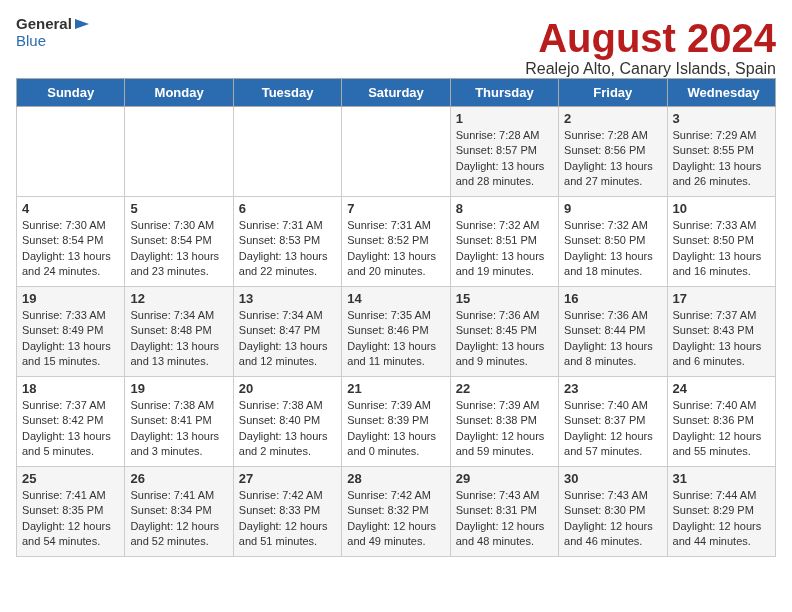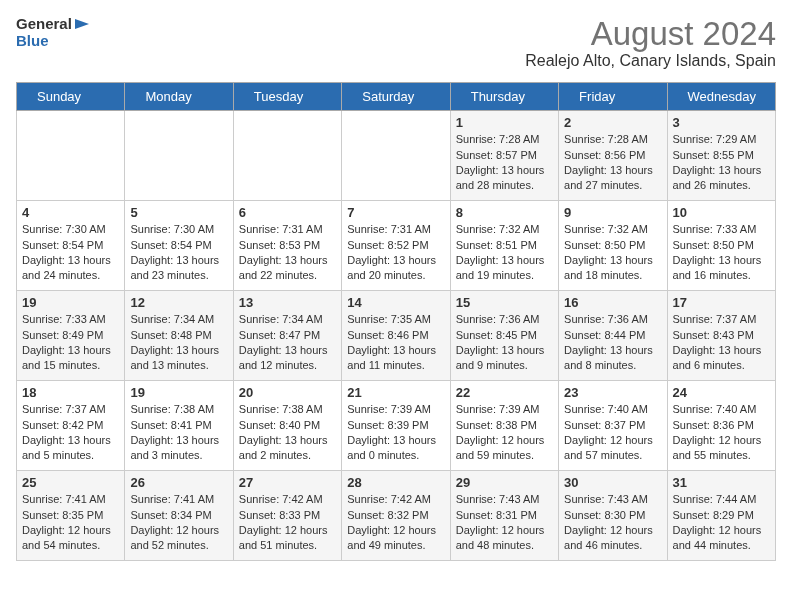--- a/index.html
+++ b/index.html
@@ -7,53 +7,53 @@
       font-family: Arial, sans-serif;
       background: #fff;
       width: 792px;
       min-height: 612px;
       padding: 16px;
     }
     .header-area {
       display: flex;
       justify-content: space-between;
       align-items: flex-start;
-      margin-bottom: 12px;
+      margin-bottom: 0;
     }
     .logo {
       display: flex;
       align-items: center;
       gap: 4px;
     }
     .title-area {
       text-align: right;
     }
     .month-title {
-      font-size: 33px;
-      font-weight: normal;
-      color: #737373;
+      font-size: 40px;
+      font-weight: bold;
+      color: #b91c1c;
       line-height: 1.1;
     }
     .location-title {
       font-size: 16px;
       color: #333;
       text-align: center;
     }
     table {
       width: 100%;
       border-collapse: collapse;
       table-layout: fixed;
     }
     thead tr th {
       background-color: #2b6cb0;
       color: #fff;
       font-size: 13px;
-      font-weight: normal;
+      font-weight: bold;
       padding: 6px 20px;
-      text-align: left;
+      text-align: center;
       border: 1px solid #aaa;
     }
     tbody tr td {
       vertical-align: top;
       border: 1px solid #ccc;
       padding: 4px 5px;
       font-size: 10.5px;
       color: #333;
       height: 90px;
       background: #fff;
@@ -82,21 +82,21 @@
 
 <div class="header-area">
   <div class="logo">
   <div style="display:flex;flex-direction:column;line-height:1.1;">
     <div style="display:flex;align-items:center;">
       <span style="font-size:15px;font-weight:bold;color:#333;">General</span>
       <svg width="20" height="15" style="margin-left:3px;">
         <polygon points="0,2 14,7 0,12" fill="#2b6cb0"></polygon>
       </svg>
     </div>
-    <div style="font-size:15px;font-weight:bold;color:#2b6cb0;">Blue</div>
+    <div style="font-size:15px;font-weight:normal;color:#2b6cb0;">Blue</div>
   </div>
 </div>
   <div class="title-area">
     <div class="month-title">August 2024</div>
     <div class="location-title">Realejo Alto, Canary Islands, Spain</div>
   </div>
 </div>
 
 <table>
   <thead>

